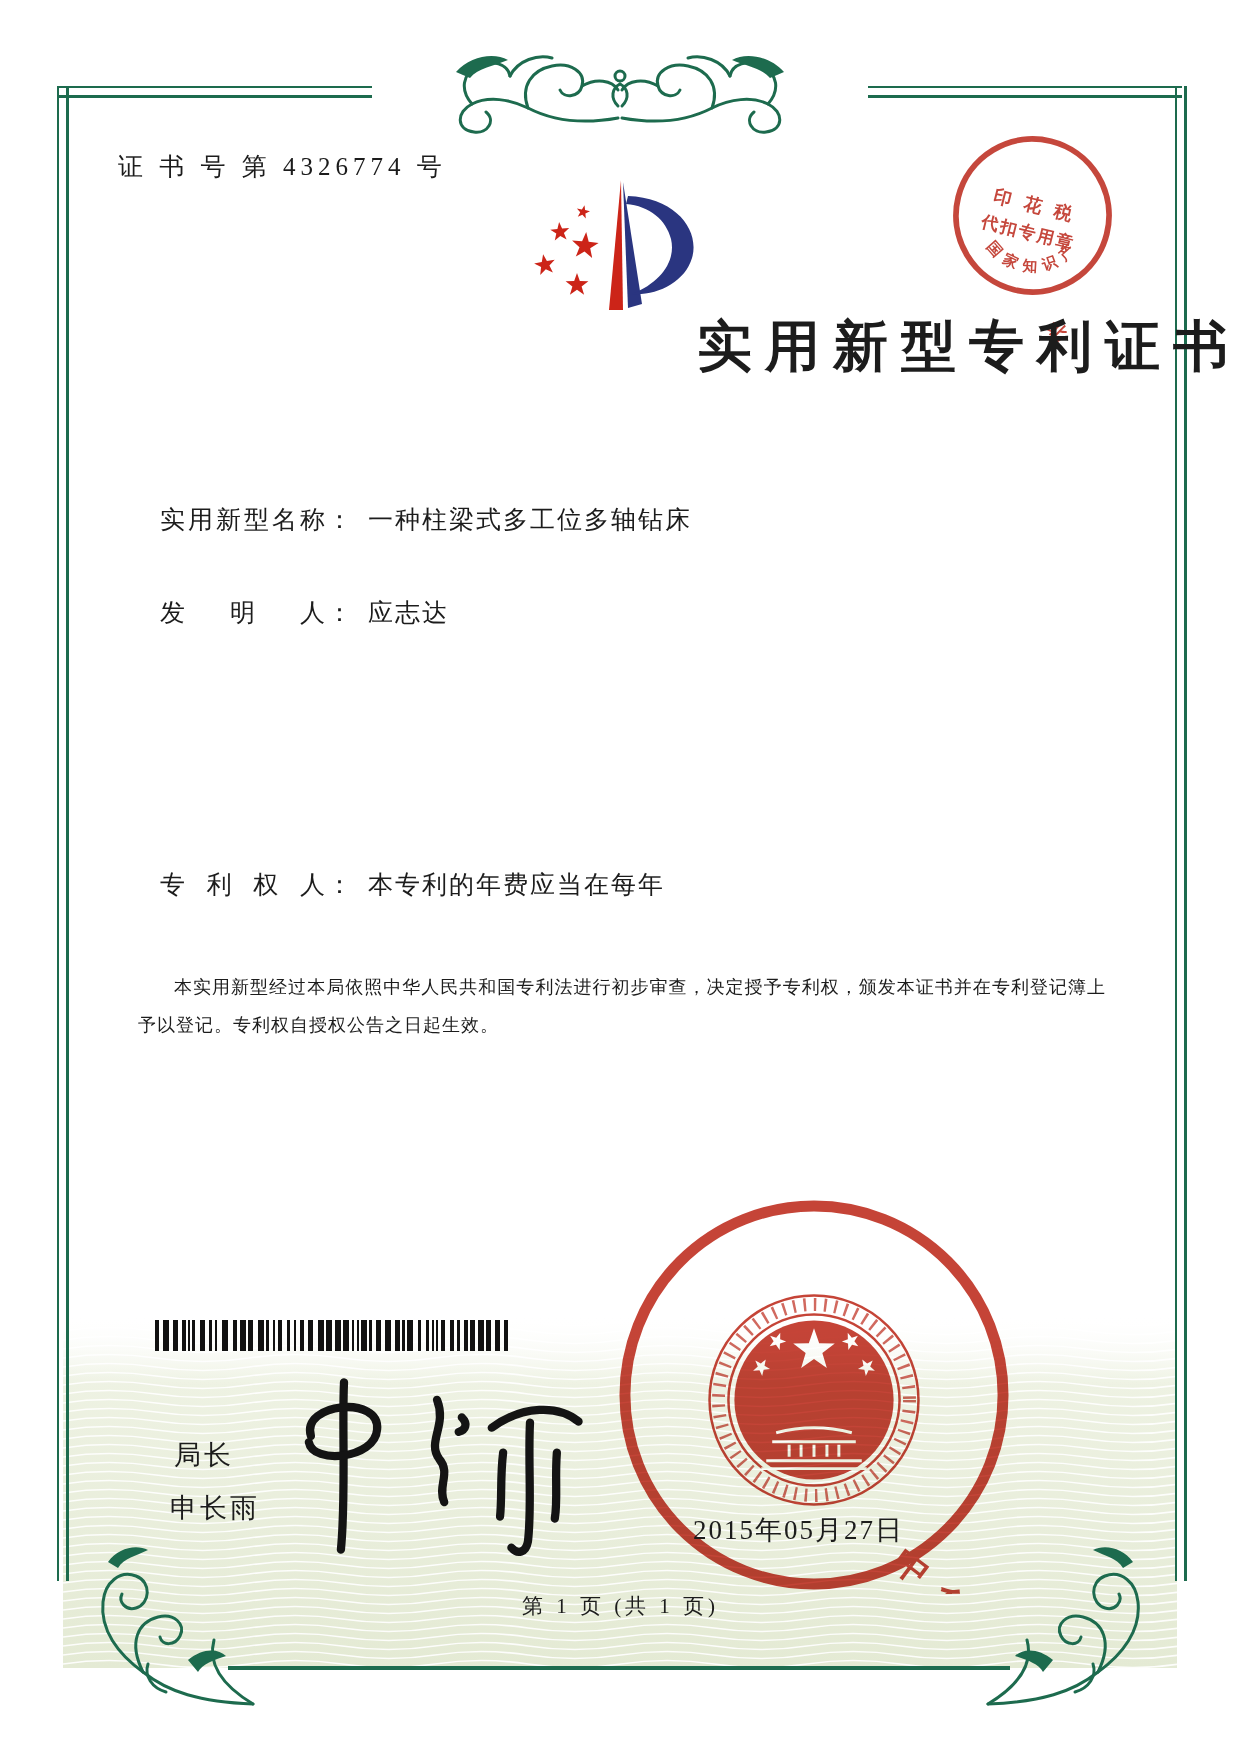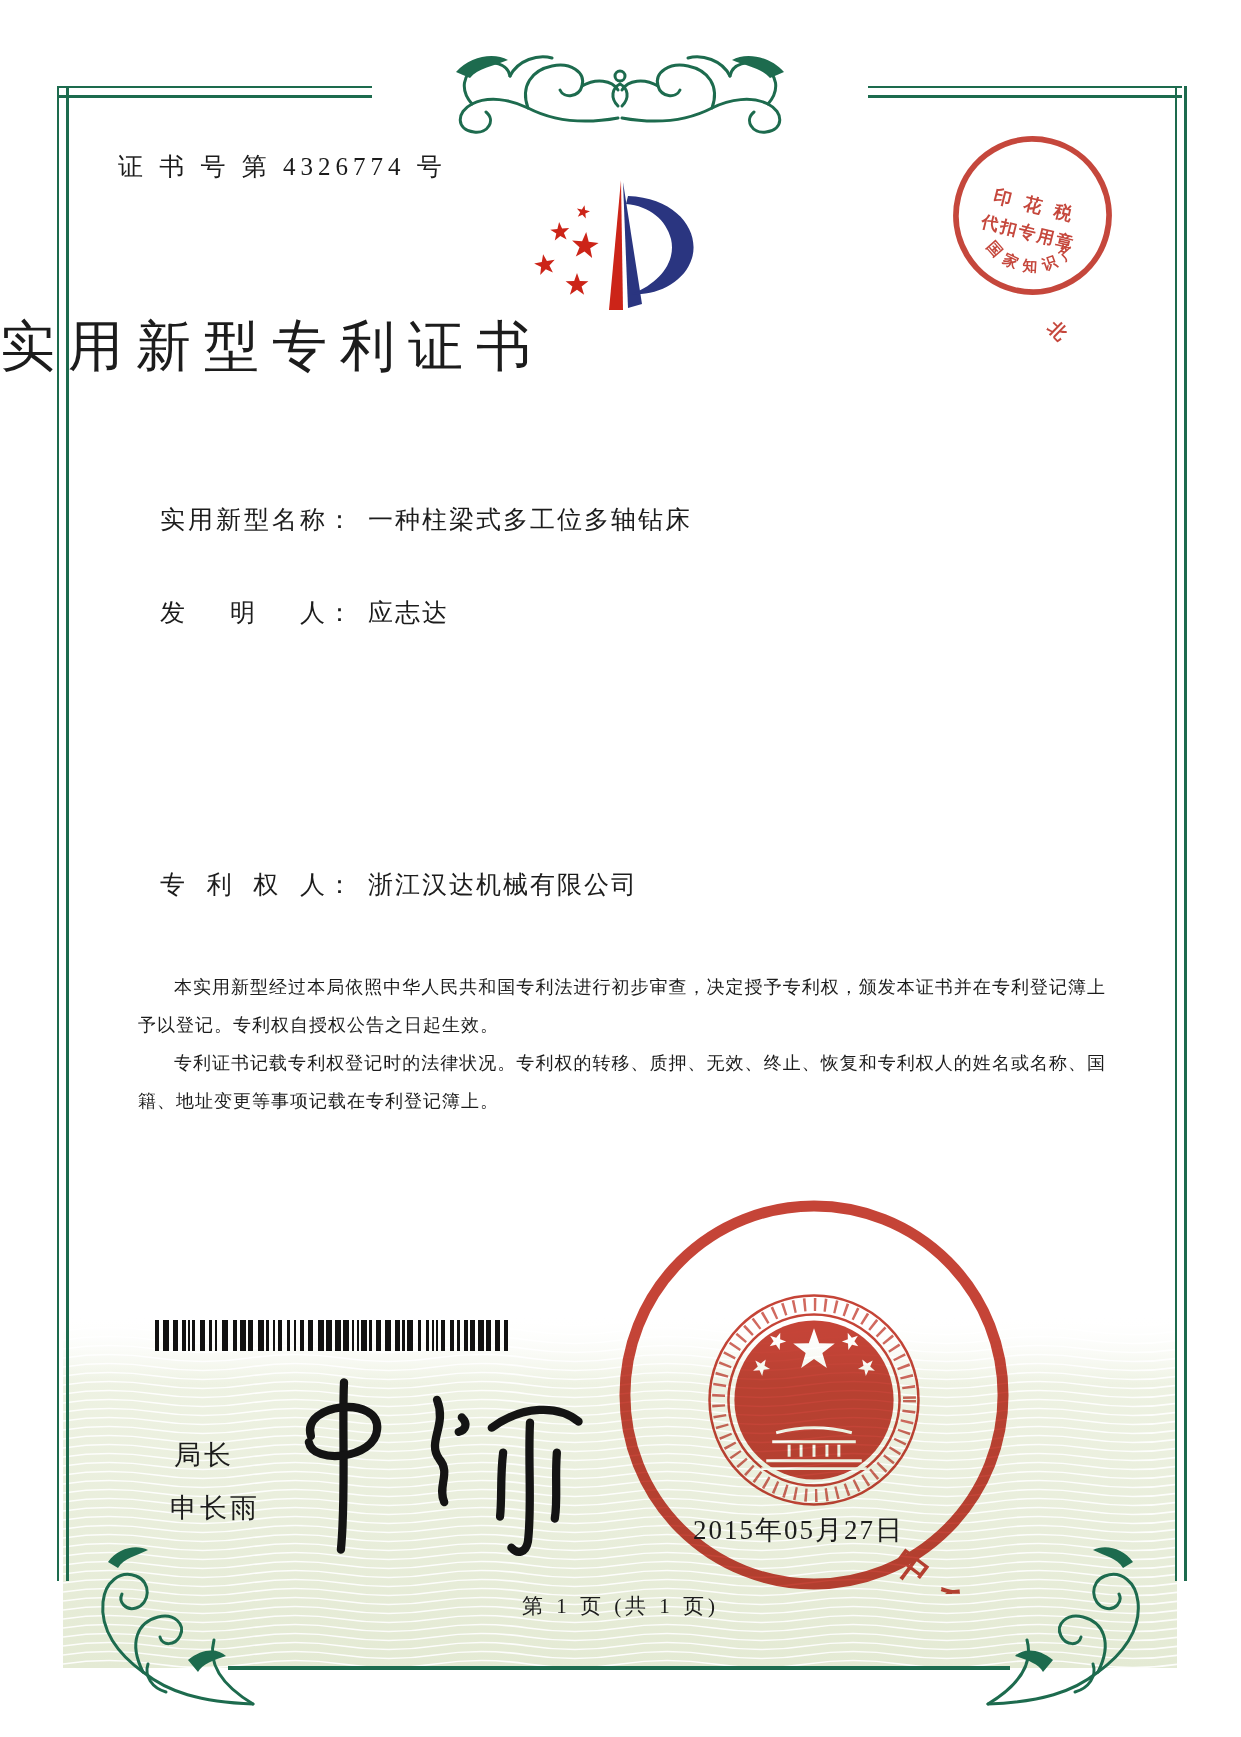--- a/index.html
+++ b/index.html
@@ -8,21 +8,21 @@
   .abs{position:absolute;}
   
   .bline{position:absolute;border:0 solid #1d6b4e;}
   .b-h{height:7px;border-top-width:2px;border-bottom-width:3px;}
   .b-v{width:7px;border-left-width:2px;border-right-width:3px;}
   .b-bottom{border-top:4px solid #1d6b4e;height:0;}
   .orn{stroke:#1d6b4e;fill:none;stroke-width:3;stroke-linecap:round;}
   .orn .lf{fill:#1d6b4e;stroke:none;}
   
   #certno{left:118px;top:150px;font-size:25px;letter-spacing:5px;}
-  #title{left:0;width:100%;top:310px;text-align:left;font-size:55px;font-weight:400;letter-spacing:13px;}
+  #title{left:0;width:100%;top:310px;text-align:right;font-size:55px;font-weight:700;letter-spacing:13px;}
   
   .frow{position:absolute;left:140px;font-size:25px;white-space:nowrap;margin-left:20px;}
   .fl{display:inline-block;width:165px;text-align:justify;text-align-last:justify;}
   .fc{display:inline-block;margin:0 16px 0 2px;}
   .fv{letter-spacing:2px;}
   
   #paras{left:138px;top:968px;width:968px;font-size:18px;line-height:38px;text-align:justify;}
   #paras p{margin:0;text-indent:2em;letter-spacing:1px;}
   
   #barcode{left:155px;top:1320px;width:356px;height:31px;}
@@ -179,26 +179,25 @@
 
   <div id="title" class="abs z">实用新型专利证书</div>
 
   <div class="frow z" style="top:503px;">
     <span class="fl">实用新型名称</span><span class="fc">：</span><span class="fv">一种柱梁式多工位多轴钻床</span>
   </div>
   <div class="frow z" style="top:596px;">
     <span class="fl">发明人</span><span class="fc">：</span><span class="fv">应志达</span>
   </div>
   <div class="frow z" style="top:868px;">
-    <span class="fl">专利权人</span><span class="fc">：</span><span class="fv">浙江汉达机械有限公司</span>
+    <span class="fl">专利权人</span><span class="fc">：</span><span class="fv">本专利的年费应当在每年</span>
   </div>
 
   <div id="paras" class="abs z">
     <p>本实用新型经过本局依照中华人民共和国专利法进行初步审查，决定授予专利权，颁发本证书并在专利登记簿上予以登记。专利权自授权公告之日起生效。</p>
-    <p>专利证书记载专利权登记时的法律状况。专利权的转移、质押、无效、终止、恢复和专利权人的姓名或名称、国籍、地址变更等事项记载在专利登记簿上。</p>
   </div>
 
   <div id="barcode" class="abs z">
       <div style="left: 0px; width: 4px;"></div>
       <div style="left: 8px; width: 6px;"></div>
       <div style="left: 18px; width: 5px;"></div>
       <div style="left: 27px; width: 4px;"></div>
       <div style="left: 33px; width: 2px;"></div>
       <div style="left: 37px; width: 3px;"></div>
       <div style="left: 45px; width: 5px;"></div>

